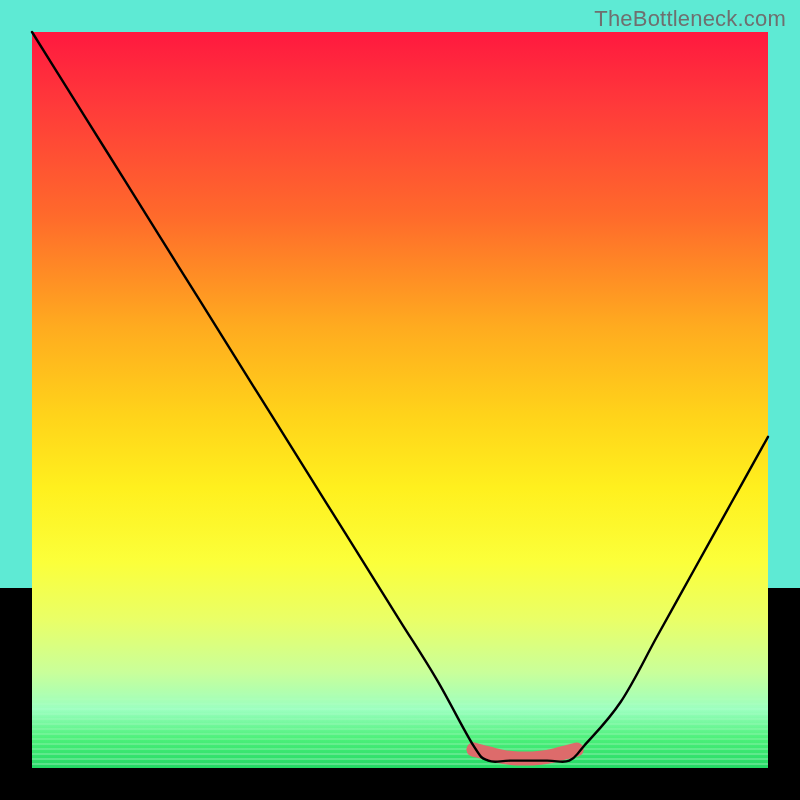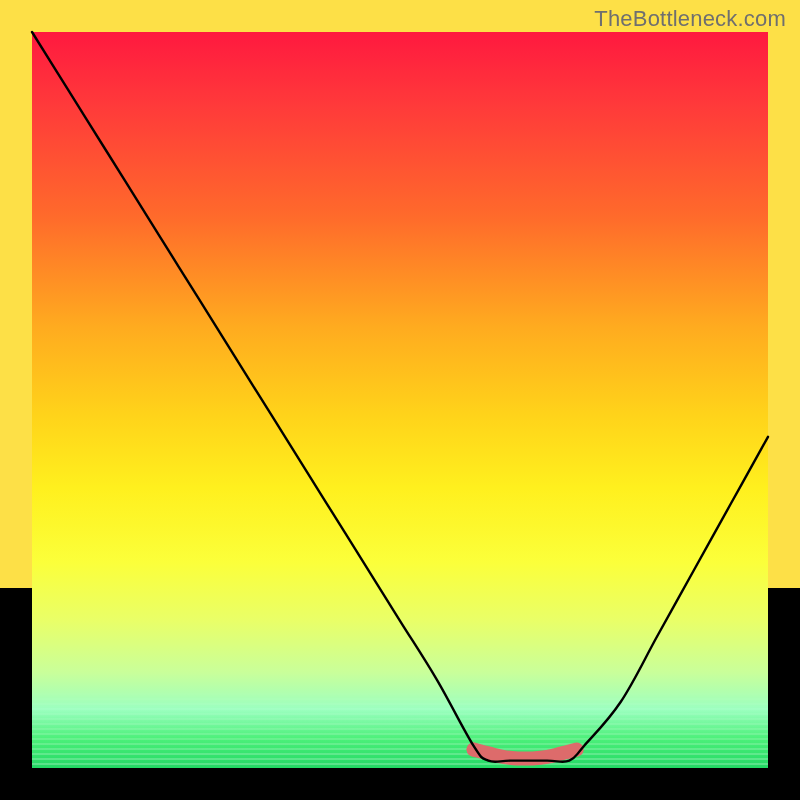--- a/index.html
+++ b/index.html
@@ -8,21 +8,21 @@
     width: 800px;
     height: 800px;
     background: #000;
     font-family: Arial, Helvetica, sans-serif;
     overflow: hidden;
   }
   .frame {
     position: relative;
     width: 800px;
     height: 588px;
-    background: #fde047;
+    background: #5eead4;
   }
   .attribution {
     position: absolute;
     top: 6px;
     right: 14px;
     color: #6f6f6f;
     font-size: 22px;
     font-weight: 500;
     letter-spacing: 0.2px;
   }

